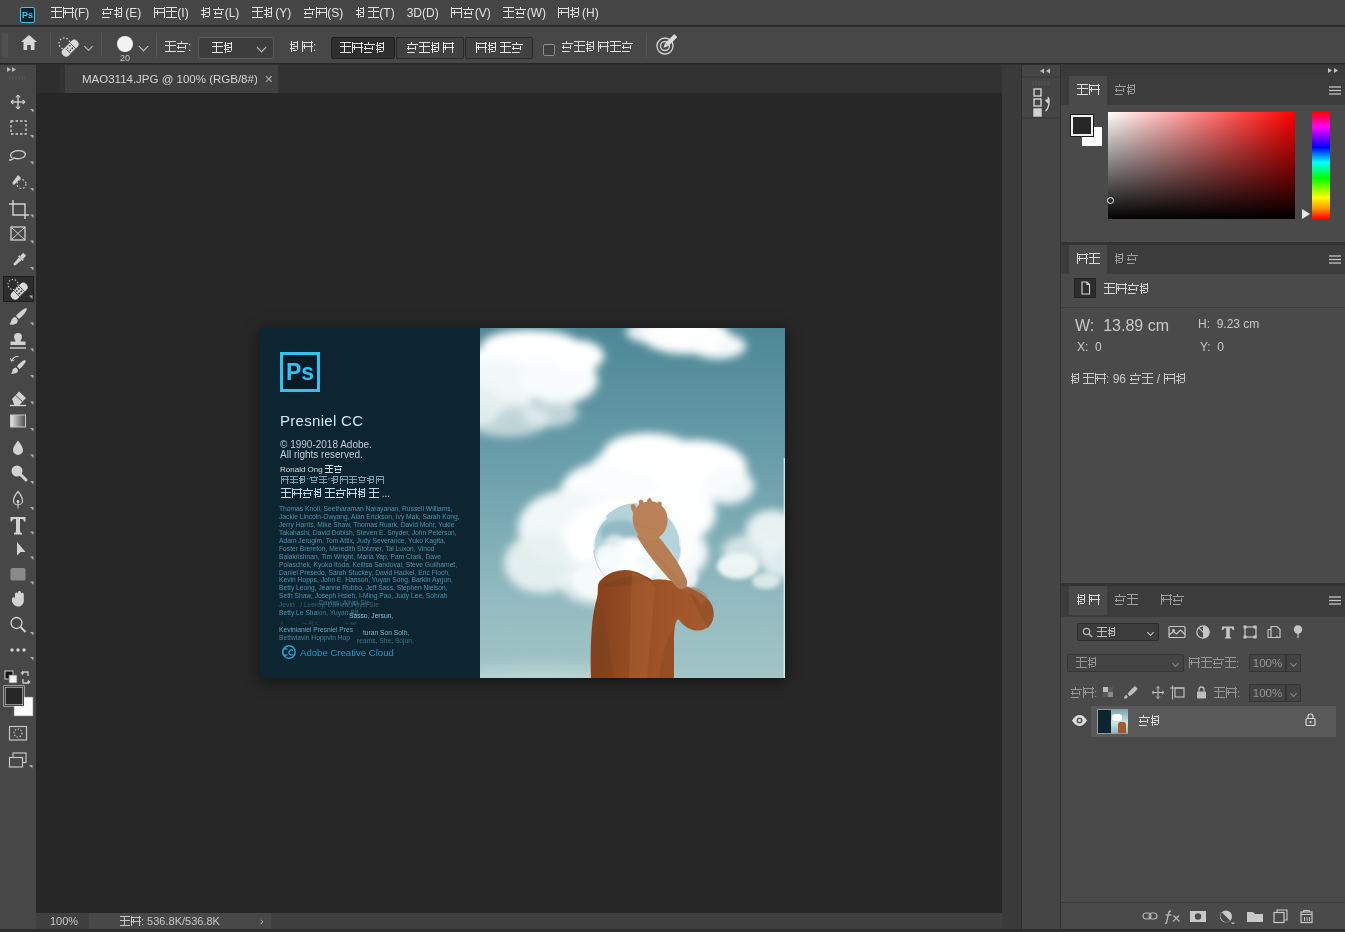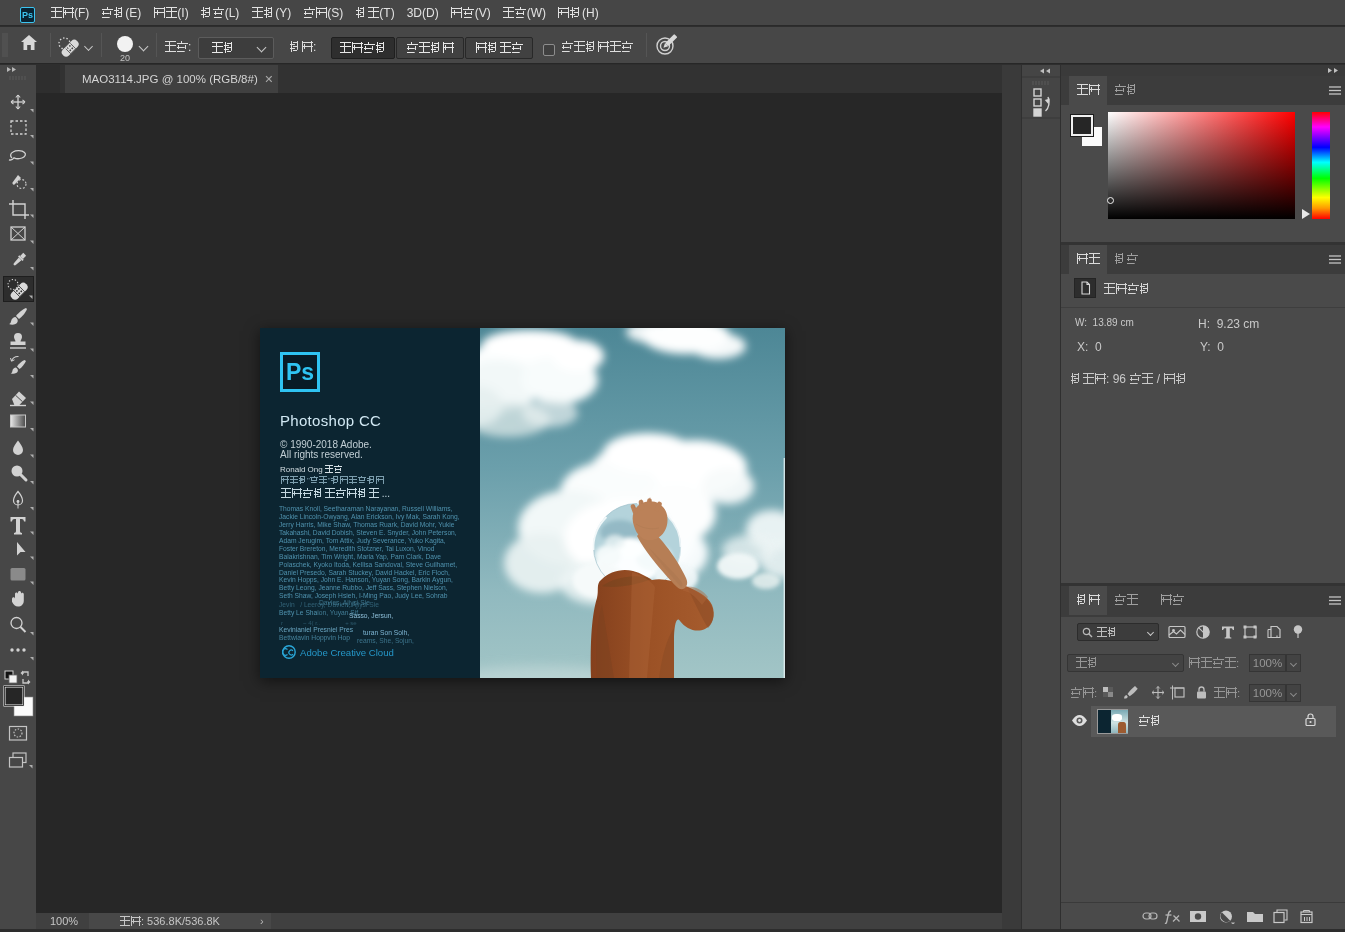--- a/index.html
+++ b/index.html
@@ -291,21 +291,21 @@
 </div>
 
 <div class="abs" id="tabstrip" style="left:36px;top:65px;width:966px;height:28px;background:#323232;margin-left:24px;">
   <div class="abs" style="left:5px;top:0;width:213px;height:28px;background:#404040;color:#d4d4d4;line-height:28px;padding-left:17px;white-space:nowrap;font-size:11.5px;">MAO3114.JPG @ 100% (RGB/8#)&nbsp;&nbsp;<span style="color:#a8a8a8;font-size:11px;">✕</span></div>
 </div>
 
 <div class="abs" id="canvas" style="left:36px;top:93px;width:966px;height:820px;background:#272727;">
  <div class="abs" id="splash" style="left:224px;top:235px;width:525px;height:350px;background:#0c2531;box-shadow:0 3px 14px rgba(0,0,0,0.55);">
 
   <div class="abs" style="left:20px;top:24px;width:40px;height:40px;border:3px solid #2fc3f2;background:#081b26;color:#2fc3f2;font-size:23px;text-align:center;line-height:34px;font-weight:bold;">Ps</div>
-  <div class="abs" style="left:20px;top:84px;width:200px;color:#d2e9f4;font-size:15px;letter-spacing:0.3px;">Photoshop CC</div>
+  <div class="abs" style="left:20px;top:84px;width:200px;color:#d2e9f4;font-size:15px;letter-spacing:0.3px;">Presniel CC</div>
   <div class="abs" style="left:20px;top:112px;color:#c2cfd5;font-size:10px;line-height:9.5px;">© 1990-2018 Adobe.<br>All rights reserved.</div>
   <div class="abs" style="left:20px;top:137px;color:#d5dfe4;font-size:8px;">Ronald Ong <span class="k" style="width:8px;height:8px;"></span><span class="k c" style="width:8px;height:8px;"></span></div>
   <div class="abs s8" style="left:20px;top:147.5px;color:#7b9dad;font-size:8px;"><span class="k b"></span><span class="k"></span><span class="k d"></span>"<span class="k c"></span><span class="k"></span>"<span class="k d"></span><span class="k b"></span><span class="k"></span><span class="k c"></span><span class="k d"></span><span class="k b"></span></div>
   <div class="abs s10" style="left:20px;top:160px;color:#c6d9e2;font-size:10px;"><span class="k"></span><span class="k b"></span><span class="k c"></span><span class="k d"></span><span class="k"></span><span class="k c"></span><span class="k b"></span><span class="k d"></span><span class="k"></span> ...</div>
   <div class="abs" id="credits" style="left:19px;top:177px;width:200px;color:#4f92ae;font-size:6.7px;line-height:7.93px;font-family:'Liberation Sans',sans-serif;">
 Thomas Knoll, Seetharaman Narayanan, Russell Williams,<br>
 Jackie Lincoln-Owyang, Alan Erickson, Ivy Mak, Sarah Kong,<br>
 Jerry Harris, Mike Shaw, Thomas Ruark, David Mohr, Yukie<br>
 Takahashi, David Dobish, Steven E. Snyder, John Peterson,<br>
 Adam Jerugim, Tom Attix, Judy Severance, Yuko Kagita,<br>
@@ -541,21 +541,21 @@
           </svg>
     </div>
     <div class="abs" style="left:13px;top:33px;width:22px;height:20px;background:#2d2d2d;border:1px solid #242424;">
       <svg width="20" height="18" viewBox="0 0 20 18">
             <path d="M7 3 L12 3 L14.5 5.5 L14.5 15 L7 15 Z" fill="none" stroke="#d8d8d8" stroke-width="1.1"></path>
             <path d="M12 3 L12 5.5 L14.5 5.5" fill="none" stroke="#d8d8d8" stroke-width="1.1"></path>
           </svg>
     </div>
     <div class="abs" style="left:42px;top:37px;color:#d6d6d6;font-size:12px;"><span class="k"></span><span class="k b"></span><span class="k c"></span><span class="k d"></span></div>
     <div class="abs" style="left:0;top:62px;width:285px;height:1px;background:#3e3e3e;"></div>
-    <div class="abs" style="left:14px;top:72px;color:#c9c9c9;font-size:10px;">W:&nbsp;&nbsp;13.89 cm</div>
+    <div class="abs" style="left:14px;top:72px;color:#c9c9c9;font-size:16px;">W:&nbsp;&nbsp;13.89 cm</div>
     <div class="abs" style="left:137px;top:72px;color:#c9c9c9;font-size:12px;">H:&nbsp;&nbsp;9.23 cm</div>
     <div class="abs" style="left:16px;top:95px;color:#c9c9c9;font-size:12px;">X:&nbsp;&nbsp;0</div>
     <div class="abs" style="left:139px;top:95px;color:#c9c9c9;font-size:12px;">Y:&nbsp;&nbsp;0</div>
     <div class="abs" style="left:9px;top:127px;color:#c9c9c9;font-size:12px;"><span class="k d"></span><span class="k"></span><span class="k b"></span>: 96 <span class="k c"></span><span class="k"></span> / <span class="k b"></span><span class="k d"></span></div>
   </div>
 
   <div class="abs" style="left:0;top:518px;width:285px;height:346px;background:#4a4a4a;border-top:3px solid #333;">
     <div class="abs" style="left:0;top:0;width:285px;height:31px;background:#3c3c3c;">
       <div class="abs tab on" style="left:8px;width:38px;"><span class="k d"></span><span class="k b"></span></div>
       <div class="abs tab" style="left:46px;width:38px;"><span class="k c"></span><span class="k"></span></div>

